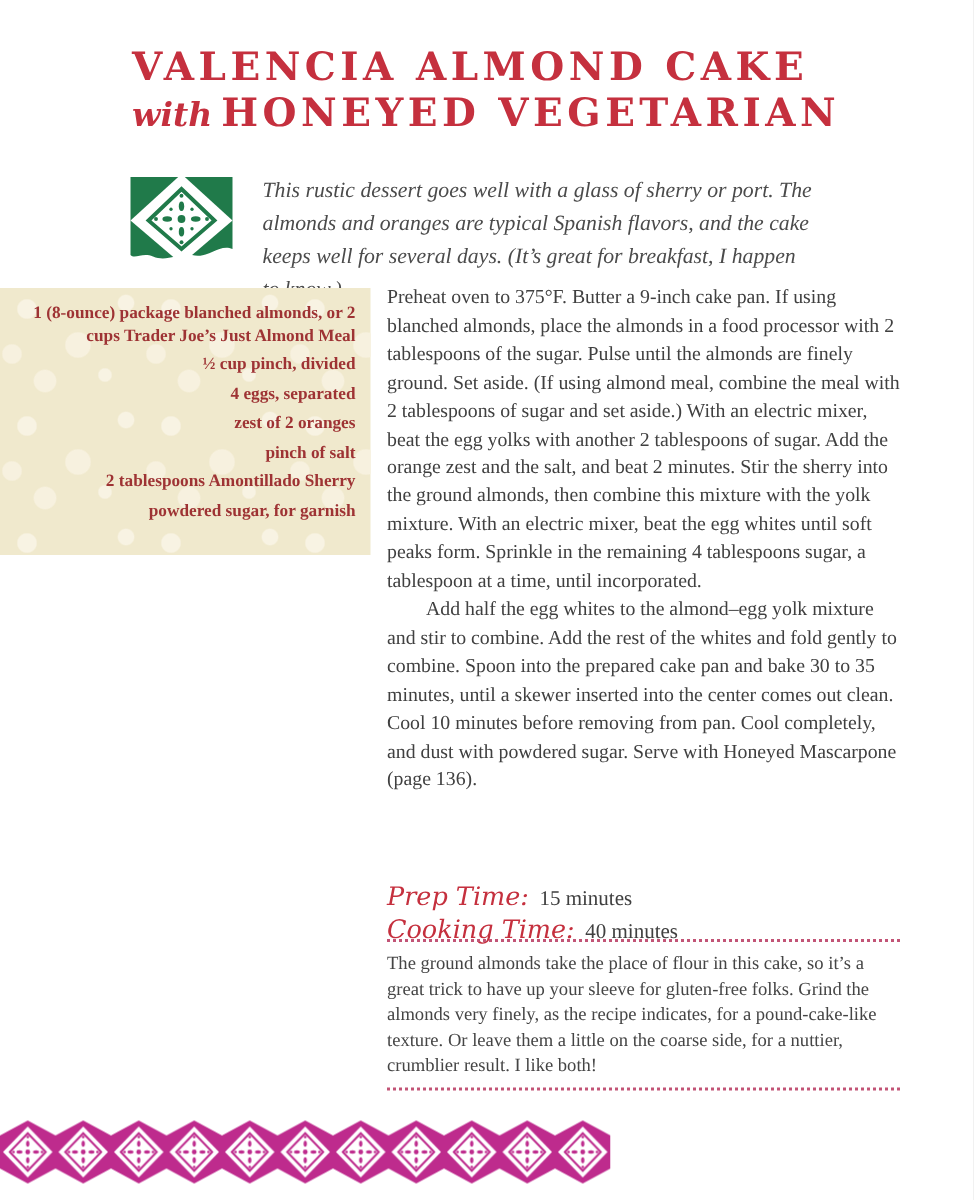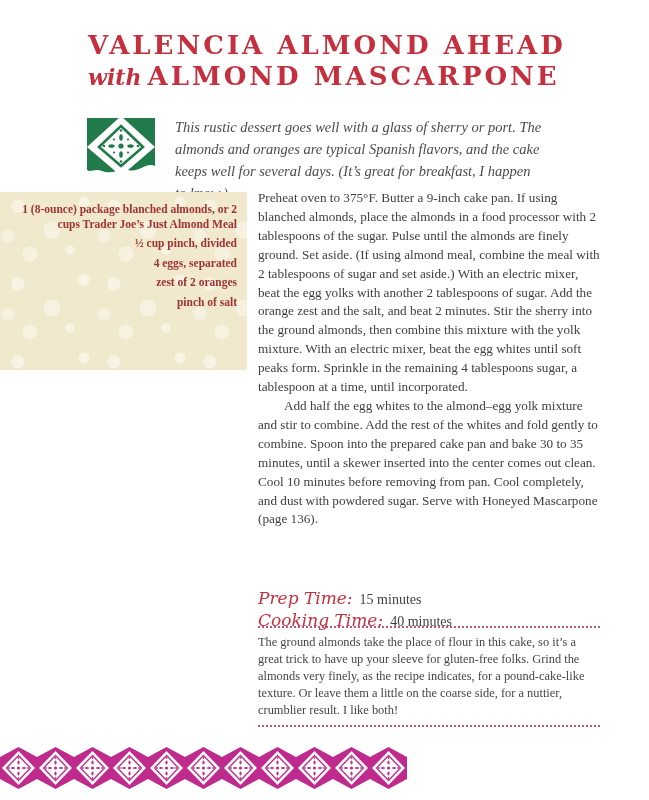--- a/index.html
+++ b/index.html
@@ -60,22 +60,22 @@
   .section-name{font-size:17px;letter-spacing:2.5px;color:#4f4f4f;padding-left:16px;}
   .page-num{font-family:"DejaVu Serif",serif;font-weight:bold;font-size:25px;
     color:#2b2b2b;letter-spacing:1px;margin-top:48px;}
 </style>
 </head>
 <body>
 
 <div class="page">
 
   <div class="title-block">
-    <div class="title-line">VALENCIA ALMOND AHEAD</div>
-    <div class="title-line"><span class="title-script">with</span><span>ALMOND MASCARPONE</span></div>
+    <div class="title-line">VALENCIA ALMOND CAKE</div>
+    <div class="title-line"><span class="title-script">with</span><span>HONEYED VEGETARIAN</span></div>
   </div>
 
   <div class="badge">
     <svg width="74" height="68" viewBox="0 0 74 68" xmlns="http://www.w3.org/2000/svg">
       <path d="M3,5 H71 V53 C62,49 55,60 44,57 C35,55 28,62 18,58 C11,55 6,60 3,57 Z" fill="#207a4a"></path>
       <polygon points="37,3 71,34 37,63 3,34" fill="#ffffff"></polygon>
       <polygon points="37,13 59,34 37,53 15,34" fill="none" stroke="#207a4a" stroke-width="2.6"></polygon>
       <circle cx="37" cy="33" r="2.6" fill="#207a4a"></circle>
       <ellipse cx="37" cy="24.5" rx="1.8" ry="3.2" fill="#207a4a"></ellipse>
       <ellipse cx="37" cy="41.5" rx="1.8" ry="3.2" fill="#207a4a"></ellipse>
@@ -93,20 +93,22 @@
   </div>
 
   <div class="intro">This rustic dessert goes well with a glass of sherry or port. The almonds and oranges are typical Spanish flavors, and the cake keeps well for several days. (It’s great for breakfast, I happen to know.)</div>
 
   <div class="ing-panel">
     <div class="ing-item">1 (8-ounce) package blanched almonds, or 2 cups Trader Joe’s Just Almond Meal</div>
     <div class="ing-item">½ cup pinch, divided</div>
     <div class="ing-item">4 eggs, separated</div>
     <div class="ing-item">zest of 2 oranges</div>
     <div class="ing-item">pinch of salt</div>
+    <div class="ing-item">2 tablespoons Amontillado Sherry</div>
+    <div class="ing-item">powdered sugar, for garnish</div>
   </div>
 
 
   <div class="body-col">
     <p>Preheat oven to 375°F. Butter a 9-inch cake pan. If using blanched almonds, place the almonds in a food processor with 2 tablespoons of the sugar. Pulse until the almonds are finely ground. Set aside. (If using almond meal, combine the meal with 2 tablespoons of sugar and set aside.) With an electric mixer, beat the egg yolks with another 2 tablespoons of sugar. Add the orange zest and the salt, and beat 2 minutes. Stir the sherry into the ground almonds, then combine this mixture with the yolk mixture. With an electric mixer, beat the egg whites until soft peaks form. Sprinkle in the remaining 4 tablespoons sugar, a tablespoon at a time, until incorporated.</p>
     <p class="indent">Add half the egg whites to the almond–egg yolk mixture and stir to combine. Add the rest of the whites and fold gently to combine. Spoon into the prepared cake pan and bake 30 to 35 minutes, until a skewer inserted into the center comes out clean. Cool 10 minutes before removing from pan. Cool completely, and dust with powdered sugar. Serve with Honeyed Mascarpone (page 136).</p>
   </div>
 
   <div class="times">
     <div class="time-row"><span class="time-label">Prep Time:</span><span class="time-value">15 minutes</span></div>

